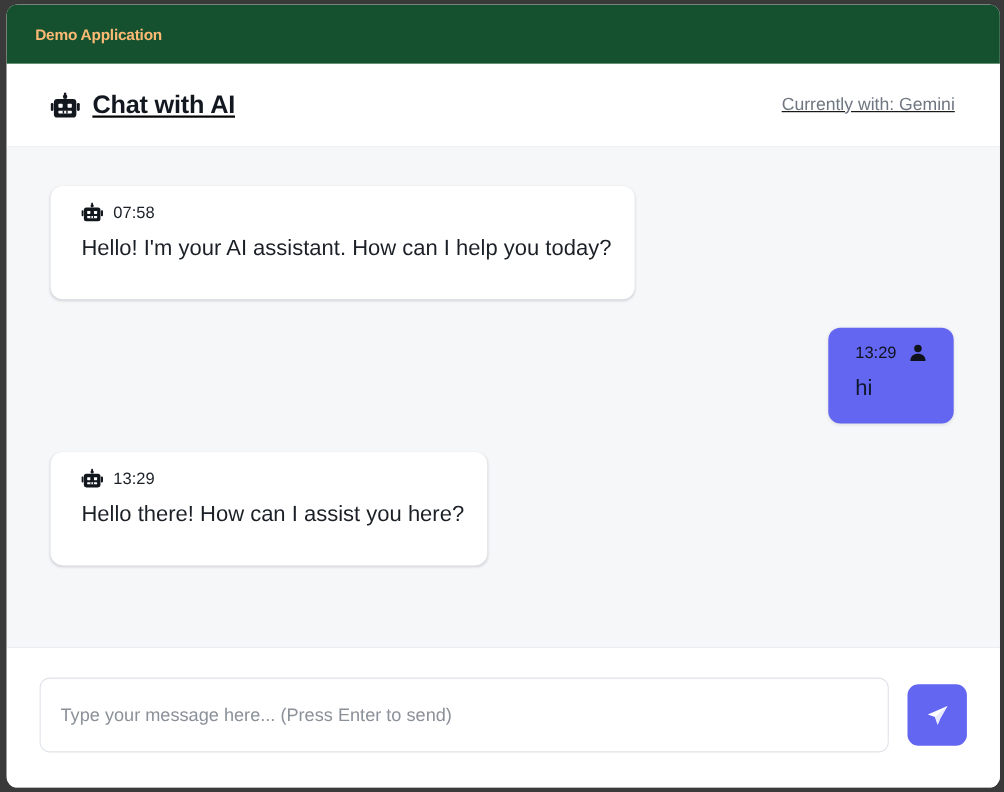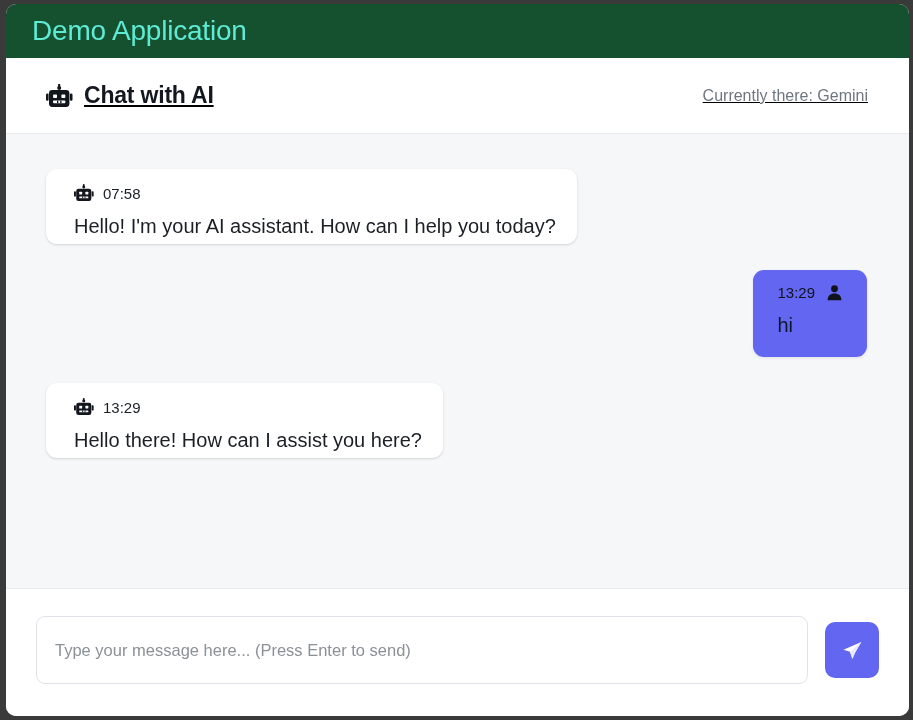--- a/index.html
+++ b/index.html
@@ -29,23 +29,23 @@
   
   #navbar {
     height: 54px;
     flex: 0 0 54px;
     background: #16512f;
     display: flex;
     align-items: center;
     padding-left: 26px;
   }
   #brand {
-    color: #5eead4;
-    font-size: 28px;
-    font-weight: normal;
+    color: #fdba74;
+    font-size: 14px;
+    font-weight: bold;
     letter-spacing: -0.2px;
     white-space: nowrap;
   }
   #nav-links {
     display: flex;
     align-items: center;
     margin-left: 76px;
   }
   .nav-link {
     color: #f2f5f3;
@@ -97,21 +97,21 @@
     display: flex;
     flex-direction: column;
     gap: 26px;
   }
   .msg-row { display: flex; width: 100%; }
   .msg-row.ai   { justify-content: flex-start; }
   .msg-row.user { justify-content: flex-end; }
 
   .bubble {
     border-radius: 11px;
-    padding: 15px 21px 4px 28px;
+    padding: 15px 21px 32px 28px;
     max-width: 560px;
   }
   .bubble.ai {
     background: #ffffff;
     box-shadow: 0 1px 3px rgba(16,24,40,0.10), 0 1px 2px rgba(16,24,40,0.06);
   }
   .bubble.user {
     background: #6366f1;
     padding: 14px 24px 18px 24px;
     box-shadow: 0 1px 3px rgba(16,24,40,0.10);
@@ -197,21 +197,21 @@
           <rect x="3.0" y="6.1" width="20.4" height="16.8" rx="3.1" fill="#12161d"></rect>
           <rect x="7.1" y="10.4" width="3.9" height="3.6" rx="0.7" fill="#ffffff"></rect>
           <rect x="15.4" y="10.4" width="3.9" height="3.6" rx="0.7" fill="#ffffff"></rect>
           <rect x="7.1" y="16.6" width="12.2" height="2.6" rx="0.7" fill="#ffffff"></rect>
           <rect x="11.0" y="16.6" width="1.3" height="2.6" fill="#12161d"></rect>
           <rect x="14.2" y="16.6" width="1.3" height="2.6" fill="#12161d"></rect>
         </svg>
       </span>
       <span id="chat-title">Chat with AI</span>
     </div>
-    <div id="model-status">Currently there: Gemini</div>
+    <div id="model-status">Currently with: Gemini</div>
   </header>
 
   <main id="messages">
 
     <div class="msg-row ai">
       <div class="bubble ai">
         <div class="meta">
           <span>
             <svg class="robot-icon" width="20" height="18" viewBox="0 0 27 24" aria-hidden="true">
               <rect x="12.1" y="0" width="2.1" height="4.6" fill="#12161d"></rect>

